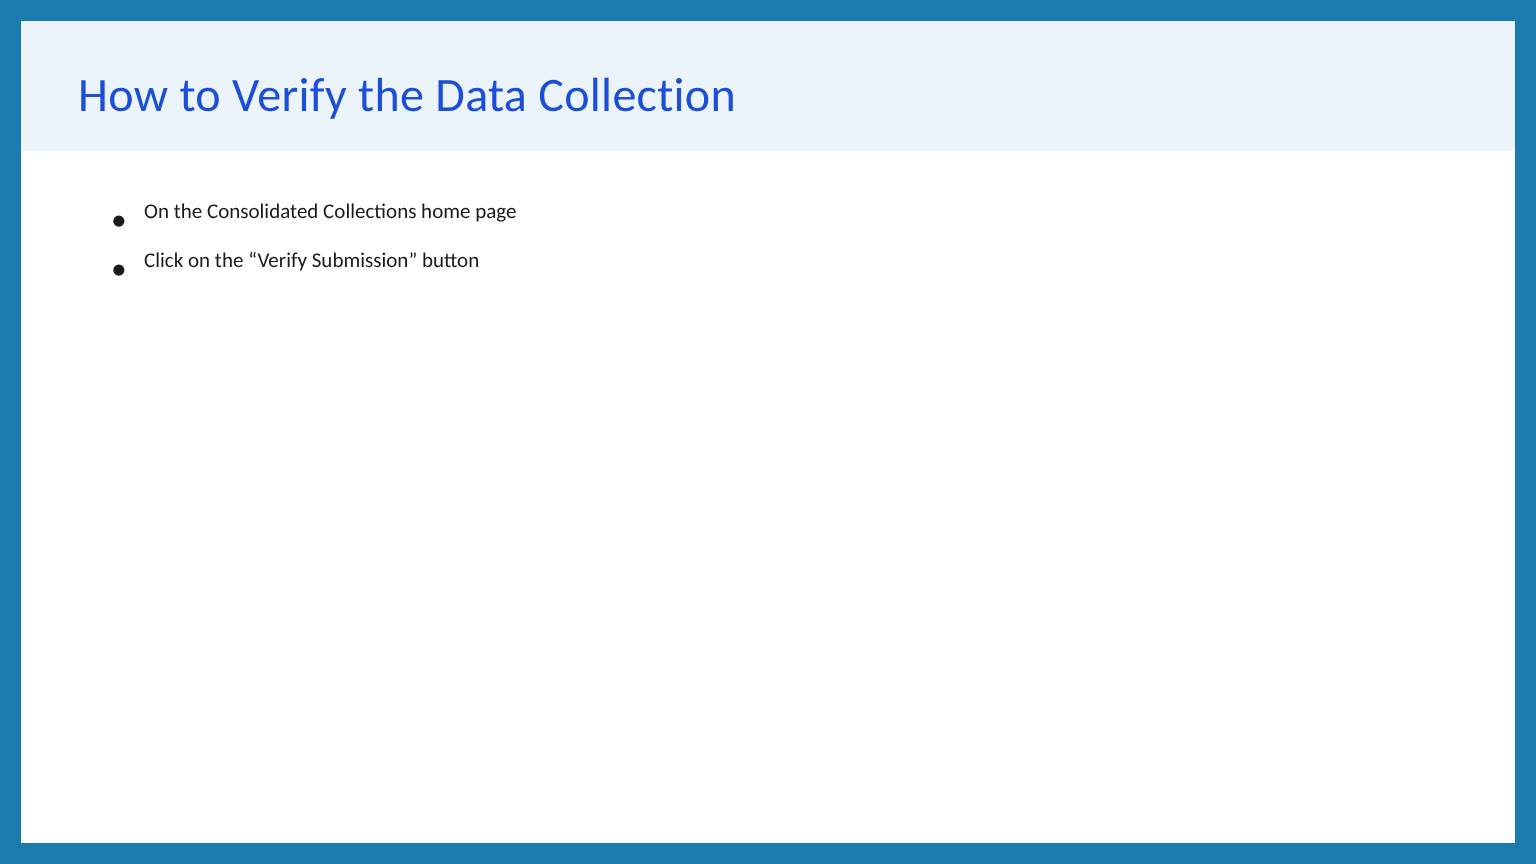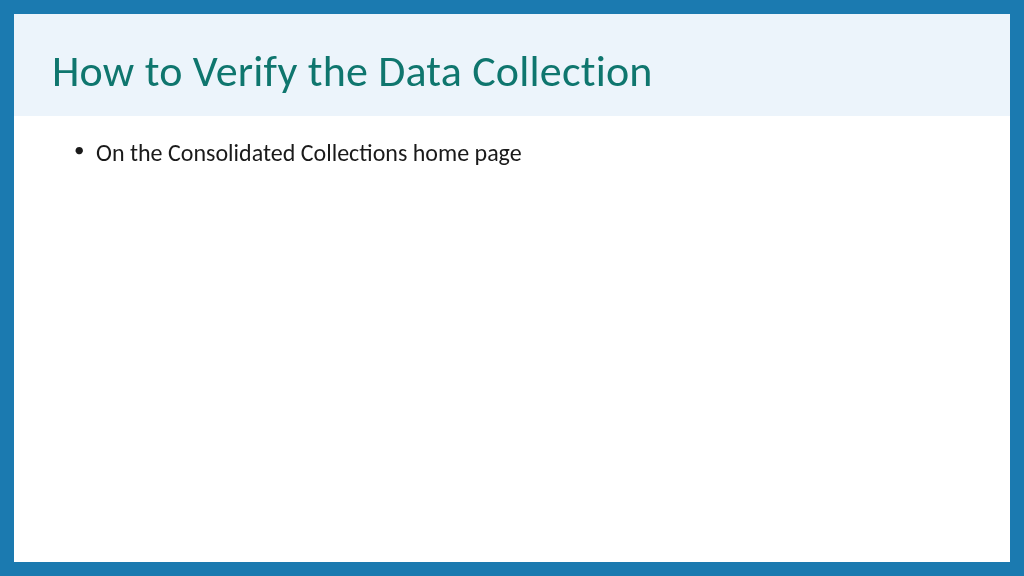--- a/index.html
+++ b/index.html
@@ -19,55 +19,57 @@
       border: 14px solid #1b7ab0;
       background: #ffffff;
       display: flex;
       flex-direction: column;
     }
     .header-band {
       background: #ecf4fb;
       padding: 30px 38px 18px 38px;
     }
     .title {
-      color: #0f766e;
-      font-size: 44px;
+      color: #1d4ed8;
+      font-size: 32px;
       font-weight: 400;
       letter-spacing: 0.2px;
     }
     .content {
       background: #ffffff;
       padding: 18px 38px 20px 60px;
       flex: 1;
     }
     ul {
       list-style: none;
     }
     li {
       position: relative;
-      font-size: 24px;
+      font-size: 14px;
       color: #1a1a1a;
       line-height: 1.55;
       padding-left: 22px;
       margin-bottom: 2px;
+      margin-top: 11px;
     }
     li::before {
       content: "•";
       position: absolute;
       left: 0;
       top: 0;
       color: #1a1a1a;
       font-size: 21px;
     }
   </style>
 </head>
 <body>
 
 <div class="frame">
   <div class="header-band">
     <h1 class="title">How to Verify the Data Collection</h1>
   </div>
   <div class="content">
     <ul>
       <li>On the Consolidated Collections home page</li>
+      <li>Click on the “Verify Submission” button</li>
     </ul>
   </div>
 </div>
 
 </body></html>

